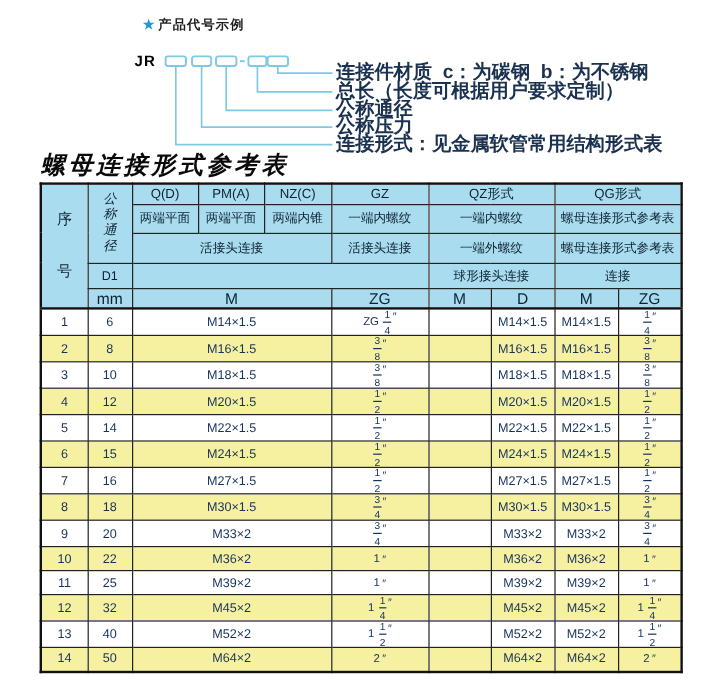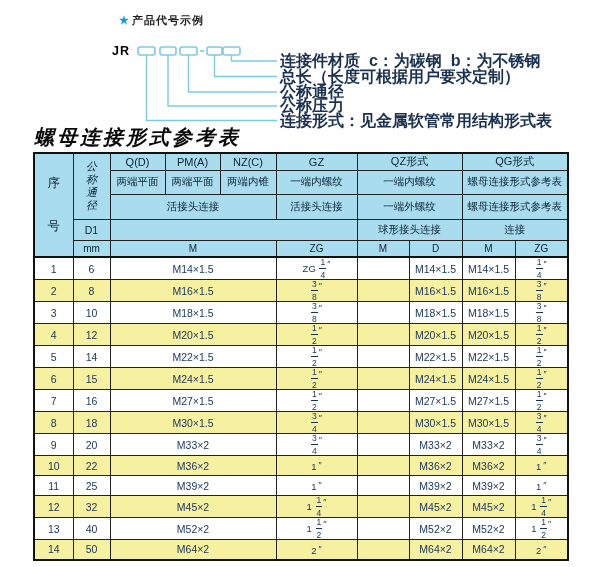--- a/index.html
+++ b/index.html
@@ -25,21 +25,21 @@
   table.main{position:absolute;left:33px;top:152px;width:534px;border-collapse:collapse;
              table-layout:fixed;border:2px solid #111;}
   table.main td,table.main th{border:1px solid #222;padding:0;text-align:center;
              vertical-align:middle;overflow:hidden;font-weight:normal;}
   thead th{background:#a8dcee;color:#0c2233;}
   thead{border-bottom:2px solid #111;}
   .hr1{height:17px;font-size:11px;}
   .hr2{height:24px;font-size:10.5px;}
   .hr3{height:25px;font-size:10.5px;padding-left:40px;}
   .hr4{height:21px;font-size:10.5px;}
-  .hr5{height:17px;font-size:10px;}
+  .hr5{height:17px;font-size:13px;}
   tbody tr{height:20px;}
   tbody tr:nth-child(even){background:#f6f0a1;}
   tbody td{font-size:10.5px;color:#17335c;}
 
   .v-seq{display:flex;flex-direction:column;align-items:center;justify-content:center;
          gap:26px;font-size:12.5px;color:#0c2233;}
   .v-dn{display:flex;flex-direction:column;align-items:center;justify-content:center;
         line-height:13px;font-size:11px;font-style:italic;color:#0c2233;}
 
   

